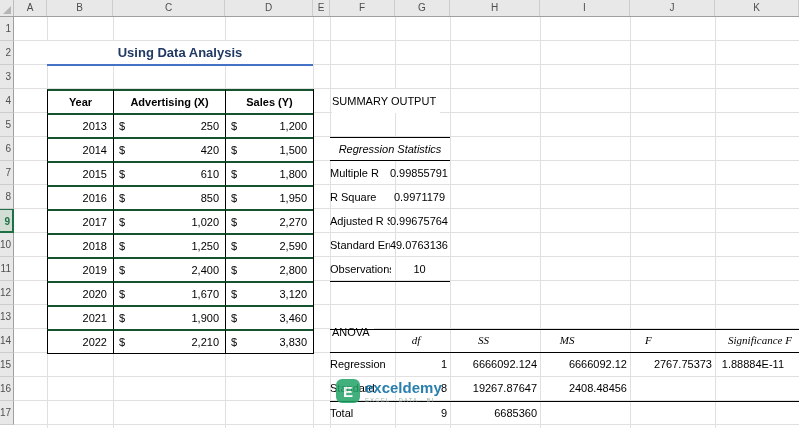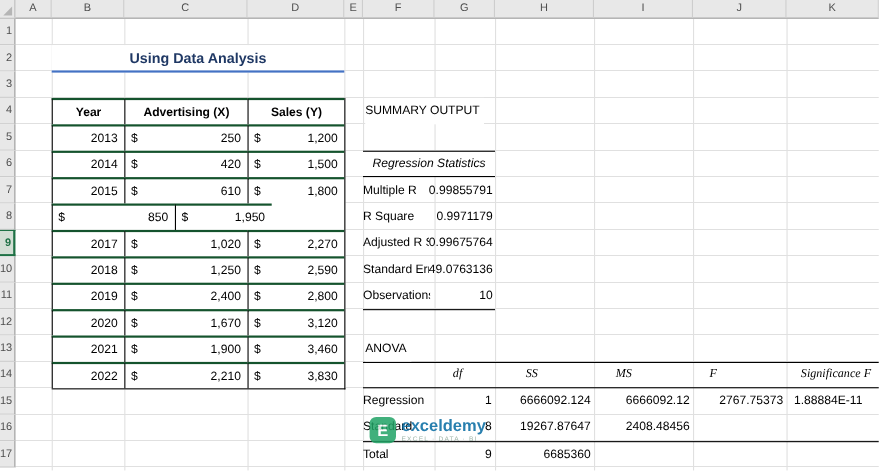--- a/index.html
+++ b/index.html
@@ -41,29 +41,29 @@
   .t-cell.year{width:66px;text-align:right;padding-right:6px;}
   .t-cell.adv{width:112px;}
   .t-cell.sales{width:88px;}
   .t-head .t-cell{font-weight:bold;text-align:center;padding:0;}
   .money{display:flex;justify-content:space-between;align-items:center;padding:0 6px 0 5px;}
 
   
   .cell-text{position:absolute;height:24px;line-height:24px;white-space:nowrap;background:#fff;
     padding-right:4px;z-index:1;}
   .summary-title{left:332px;top:89px;}
-  .anova-title{left:332px;top:305px;}
+  .anova-title{left:332px;top:320px;}
 
   
   .reg-stats{position:absolute;left:330px;top:137px;width:120px;border-bottom:1px solid #000;z-index:1;}
   .rs-title{height:24px;line-height:22px;text-align:center;font-style:italic;background:#fff;
     border-top:1px solid #000;border-bottom:1px solid #000;}
   .rs-row{display:flex;height:24px;line-height:24px;}
   .rs-label{width:61px;overflow:hidden;white-space:nowrap;}
-  .rs-value{flex:1;text-align:right;padding-right:2px;white-space:nowrap;}
+  .rs-value{flex:1;text-align:center;padding-right:2px;white-space:nowrap;}
 
   
   .anova{position:absolute;left:330px;top:329px;width:469px;z-index:1;}
   .anova-hrow{display:flex;height:24px;line-height:21px;font-style:italic;
     border-top:1px solid #000;border-bottom:1px solid #000;font-family:Liberation Serif, serif;}
   .a-h{text-align:center;}
   .a-row{display:flex;height:24px;line-height:23px;}
   .a-row.total{border-top:1px solid #000;}
   .a-label{width:65px;overflow:hidden;white-space:nowrap;}
   .a-val{text-align:right;padding-right:3px;white-space:nowrap;}
@@ -168,20 +168,21 @@
           <div class="t-cell adv money">
             <span class="cur">$</span>
             <span>610</span>
           </div>
           <div class="t-cell sales money">
             <span class="cur">$</span>
             <span>1,800</span>
           </div>
         </div>
         <div class="t-row">
+          <div class="t-cell year">2016</div>
           <div class="t-cell adv money">
             <span class="cur">$</span>
             <span>850</span>
           </div>
           <div class="t-cell sales money">
             <span class="cur">$</span>
             <span>1,950</span>
           </div>
         </div>
         <div class="t-row">

